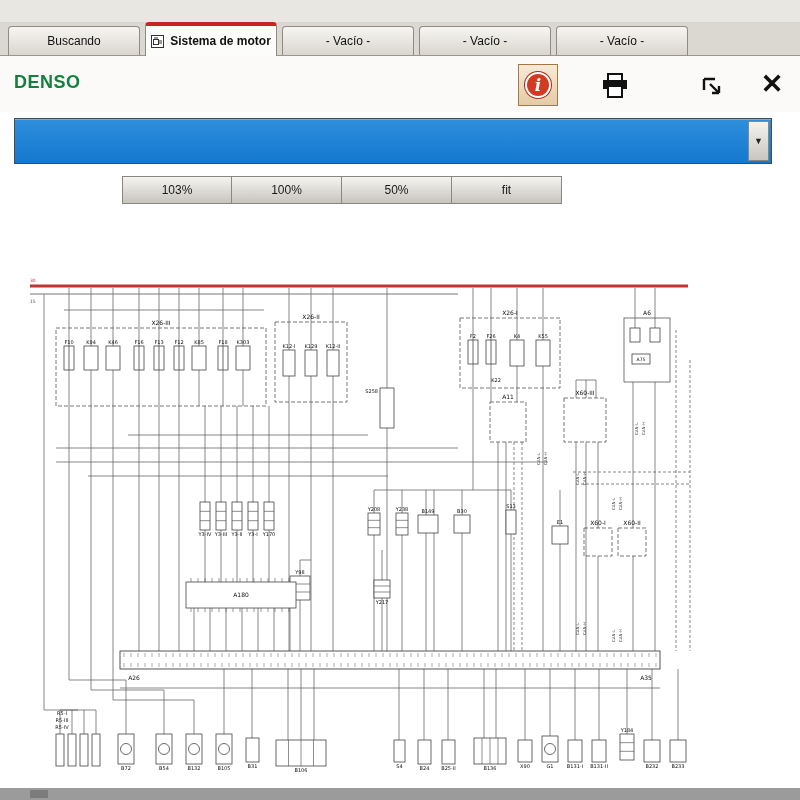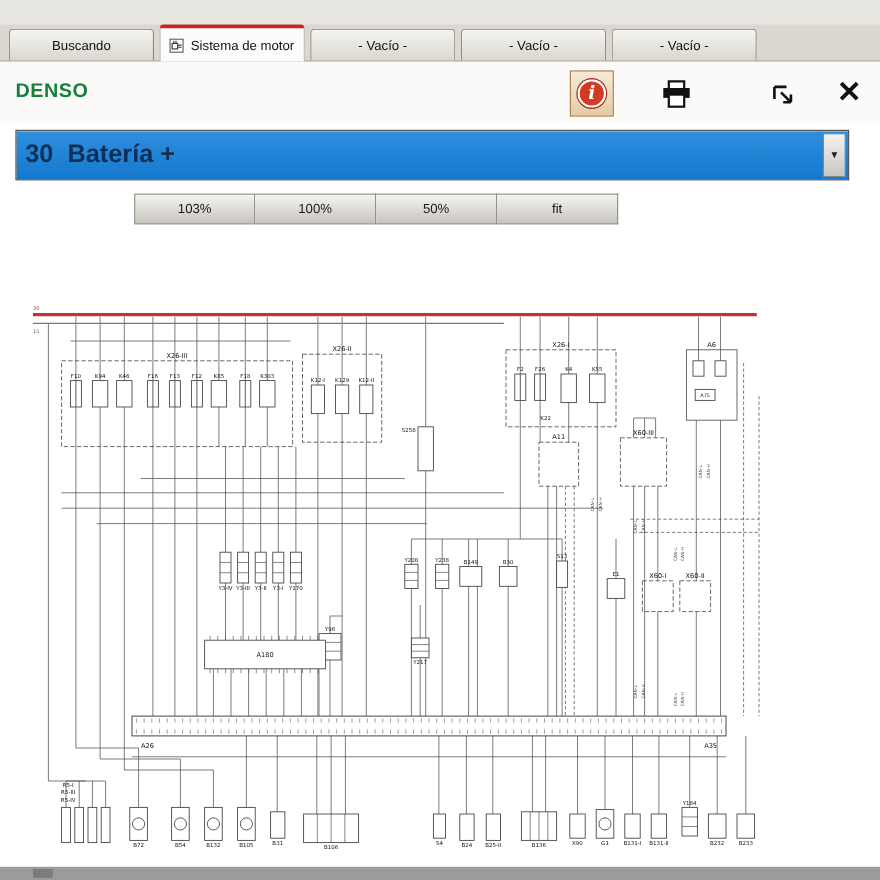--- a/index.html
+++ b/index.html
@@ -4,21 +4,21 @@
 <style>
   *{box-sizing:border-box;margin:0;padding:0}
   html,body{width:800px;height:800px}
   body{position:relative;font-family:"Liberation Sans",sans-serif;background:#ffffff;overflow:hidden}
 
   .top-strip{position:absolute;left:0;top:0;width:800px;height:22px;background:#e9e7e2}
   .tabbar{position:absolute;left:0;top:22px;width:800px;height:34px;background:#dbd8d1;border-bottom:1px solid #9a968e;display:flex;align-items:flex-end;padding-left:8px;gap:5px}
   .tab{height:29px;width:132px;display:flex;align-items:center;justify-content:center;gap:6px;
        background:linear-gradient(#f7f5f1,#d9d6cf);border:1px solid #8f8b83;border-bottom:none;
        border-radius:4px 4px 0 0;font-size:12px;color:#111;cursor:default}
-  .tab.active{height:34px;background:#fcfcfb;border-top:4px solid #c8251f;font-weight:normal;margin-bottom:-1px}
+  .tab.active{height:34px;background:#fcfcfb;border-top:4px solid #c8251f;font-weight:bold;margin-bottom:-1px}
   .tab-icon{display:inline-flex;line-height:0}
 
   .header{position:absolute;left:0;top:56px;width:800px;height:56px;background:#fbfaf9}
   .brand{position:absolute;left:14px;top:16px;font-size:18px;font-weight:bold;letter-spacing:0.5px;color:#15803d}
   .info-btn{position:absolute;left:518px;top:8px;width:40px;height:42px;border:1px solid #a8763f;
             background:linear-gradient(#f6ead8,#e4cba6);display:flex;align-items:center;justify-content:center;cursor:pointer}
   .info-circle{width:26px;height:26px;border-radius:50%;background:#d23b22;color:#fff;display:flex;align-items:center;justify-content:center;
                font-family:"DejaVu Serif",serif;font-style:italic;font-weight:bold;font-size:17px;box-shadow:inset 0 0 0 2px #fff, 0 0 0 1px #a32d18}
   .print-btn{position:absolute;left:598px;top:14px;width:34px;height:30px;display:flex;align-items:center;justify-content:center;cursor:pointer}
   .restore-btn{position:absolute;left:700px;top:18px;width:24px;height:24px;display:flex;align-items:center;justify-content:center;cursor:pointer}
@@ -89,21 +89,20 @@
   <div class="restore-btn">
     <svg width="22" height="22" viewBox="0 0 22 22">
       <path d="M3 4 h11 M3 4 v11" stroke="#111" stroke-width="2.4" fill="none"></path>
       <path d="M9 9 l9 9 M18 18 v-7 M18 18 h-7" stroke="#111" stroke-width="2.4" fill="none"></path>
     </svg>
   </div>
   <div class="close-btn">✕</div>
 </div>
 
 <div class="combo">
-  <span class="combo-text">30  Batería +</span>
   <span class="combo-btn">
     <span>▼</span>
   </span>
 </div>
 
 <div class="zoombar">
     <button class="zoom-btn">103%</button>
     <button class="zoom-btn">100%</button>
     <button class="zoom-btn">50%</button>
     <button class="zoom-btn">fit</button>

